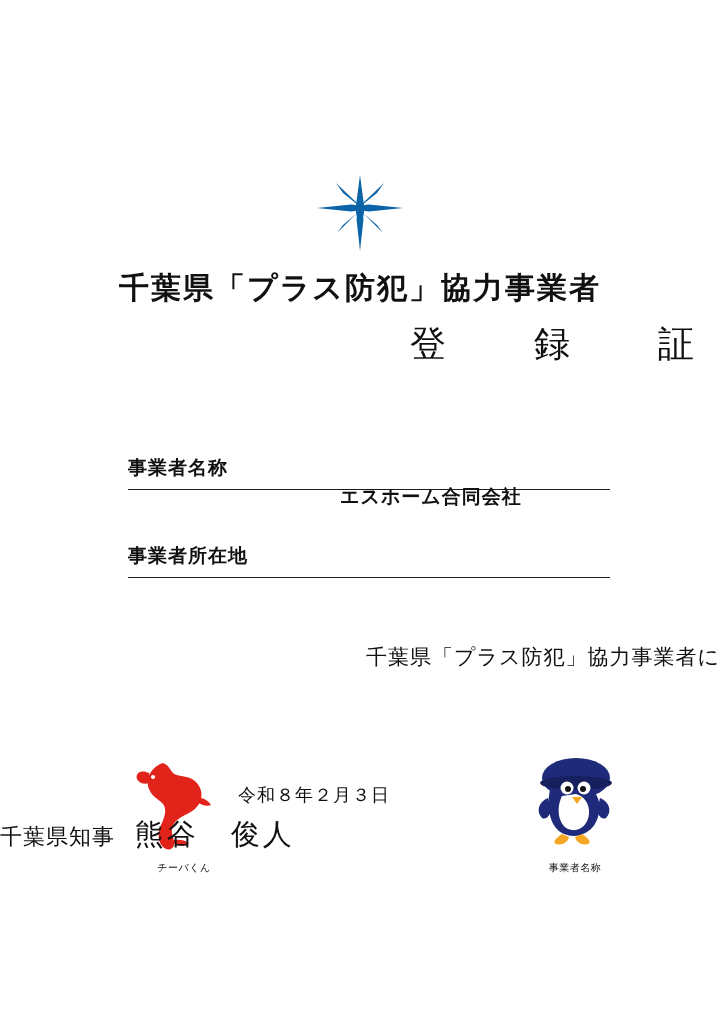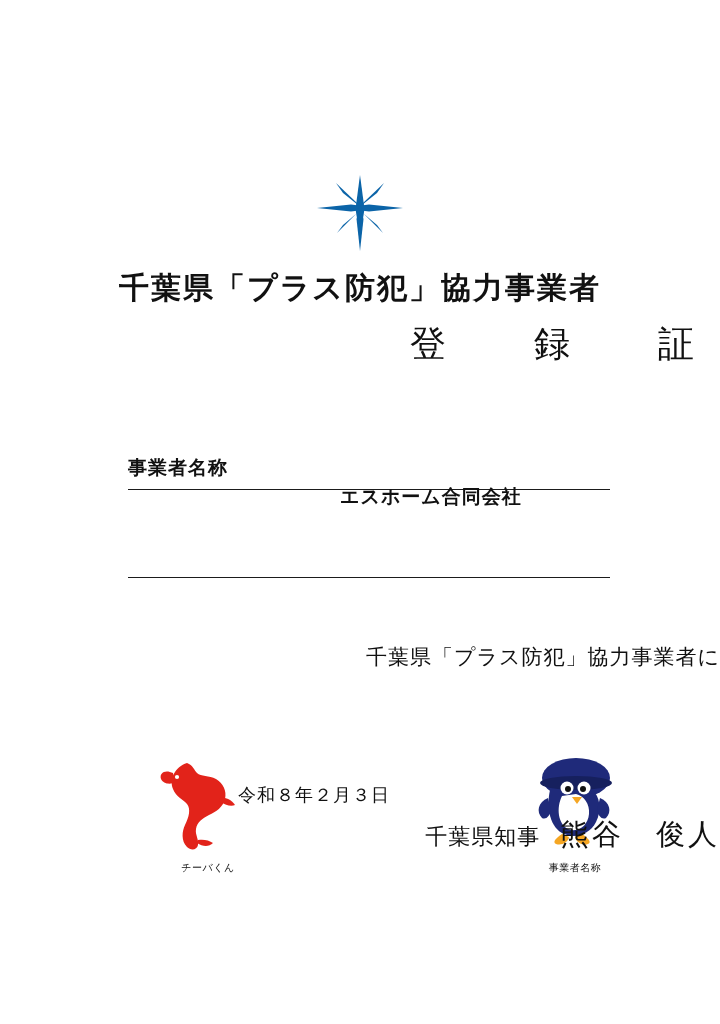--- a/index.html
+++ b/index.html
@@ -101,40 +101,40 @@
     width: 628px;
     text-align: center;
     font-size: 18px;
     letter-spacing: 1px;
   }
   .sig-name {
     position: absolute;
     top: 815px;
     left: 0;
     width: 720px;
-    text-align: right;
+    text-align: left;
     font-size: 27px;
     letter-spacing: 1px;
     white-space: nowrap;
   }
   .sig-name .gov-title { font-size: 22px; letter-spacing: 1px; }
   .sig-name .gov-person { font-size: 29px; letter-spacing: 3px; margin-left: 12px; }
 
   
   .mascot {
     position: absolute;
     text-align: center;
   }
   .mascot .caption {
     font-size: 10px;
     letter-spacing: 0.5px;
     margin-top: 2px;
     font-family: "Liberation Sans", sans-serif;
   }
-  #mascot-chiba { left: 153px; top: 755px; width: 110px; }
+  #mascot-chiba { left: 129px; top: 755px; width: 110px; }
   #mascot-seapok { left: 520px; top: 750px; width: 110px; }
 </style>
 </head>
 <body>
 
 <div class="emblem">
   <span>
     <svg width="86" height="76" viewBox="0 0 86 76" aria-hidden="true">
       <g fill="#0b64a8">
 
@@ -156,20 +156,21 @@
 
 <div class="title-main">千葉県「プラス防犯」協力事業者</div>
 <div class="title-sub">登　録　証</div>
 
 <div class="field" id="field-name">
   <span class="label">事業者名称</span>
   <span class="value">エスホーム合同会社</span>
 </div>
 
 <div class="field" id="field-addr">
+  <span class="label">事業者所在地</span>
 </div>
 
 <div class="statement">
   <div>千葉県「プラス防犯」協力事業者に</div>
 </div>
 
 <div class="mascot" id="mascot-chiba">
   <svg width="110" height="100" viewBox="0 0 110 100" aria-hidden="true">
     <g fill="#e2231a">
       <path d="M34 8 C22 12 16 24 20 34 C23 42 30 44 34 49 C38 54 36 62 32 70

